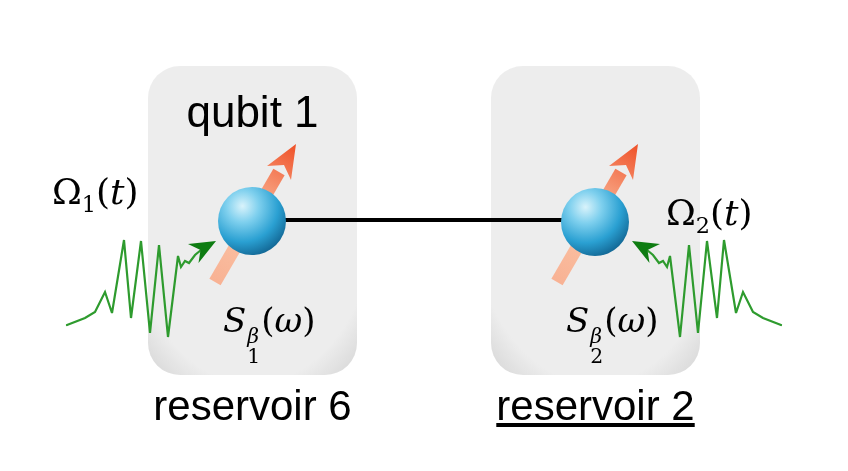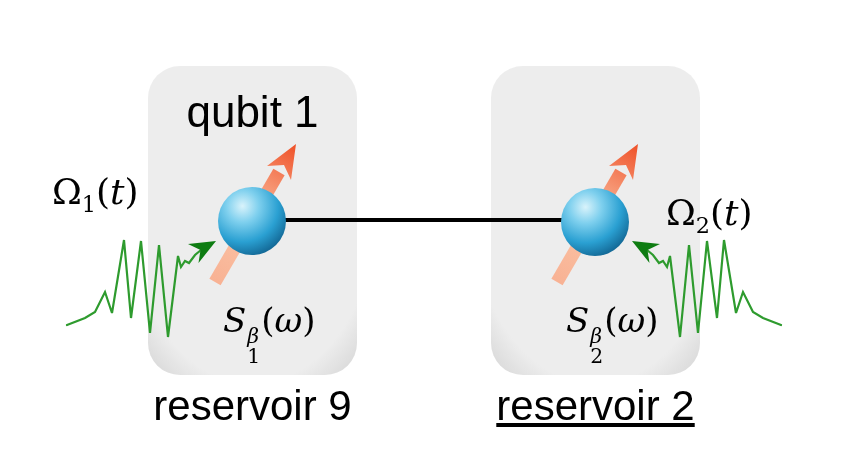--- a/index.html
+++ b/index.html
@@ -92,16 +92,16 @@
   <div class="lbl math spectral" style="left:223px;top:303px;"><i>S</i><span class="stack">
         <span class="sup">β</span>
         <span class="sub">1</span>
       </span><span>(</span><i>ω</i><span>)</span></div>
 
   <div class="lbl math spectral" style="left:566px;top:303px;"><i>S</i><span class="stack">
         <span class="sup">β</span>
         <span class="sub">2</span>
       </span><span>(</span><i>ω</i><span>)</span></div>
 
-  <div class="lbl sans ctr" style="left:128px;top:385px;width:249px;">reservoir 9</div>
+  <div class="lbl sans ctr" style="left:128px;top:385px;width:249px;">reservoir 6</div>
   <div class="lbl sans ctr" style="left:471px;top:385px;width:249px;text-decoration:underline;">reservoir 2</div>
 
 </div>
 
 </body></html>

